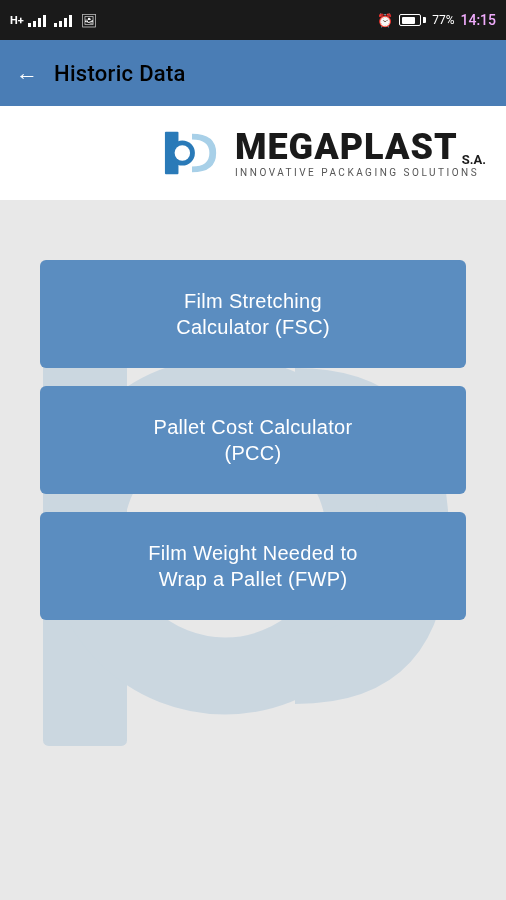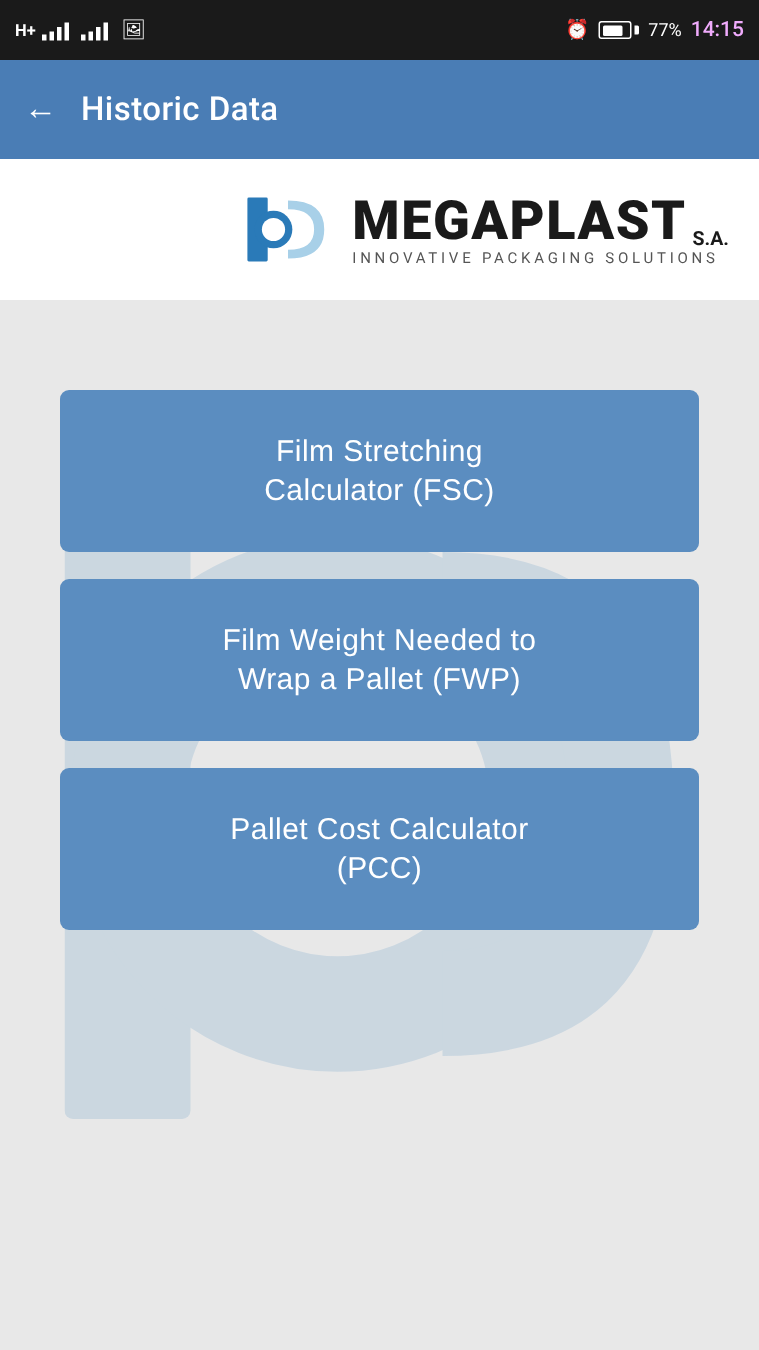--- a/index.html
+++ b/index.html
@@ -96,21 +96,21 @@
     }
 
     .back-arrow {
       color: white;
       font-size: 22px;
       cursor: pointer;
       line-height: 1;
     }
 
     .app-bar-title {
-      color: #ffffff;
+      color: #000000;
       font-size: 22px;
       font-weight: 500;
       letter-spacing: 0.3px;
     }
 
     
     .main-content {
       width: 506px;
       height: calc(900px - 40px - 66px);
       background: #e8e8e8;
@@ -302,20 +302,20 @@
     <rect x="0" y="0" width="60" height="300" fill="#2a7ab8" rx="4"></rect>
     <circle cx="130" cy="150" r="100" fill="none" stroke="#2a7ab8" stroke-width="55"></circle>
     <path d="M180 30 Q290 30 290 150 Q290 270 180 270 L180 220 Q240 220 240 150 Q240 80 180 80 Z" fill="#2a7ab8"></path>
   </svg>
 
   <div class="buttons-container">
     <button class="calc-button">
       Film Stretching<br>Calculator (FSC)
     </button>
     <button class="calc-button">
+      Pallet Cost Calculator<br>(PCC)
+    </button>
+    <button class="calc-button">
       Film Weight Needed to<br>Wrap a Pallet (FWP)
     </button>
-    <button class="calc-button">
-      Pallet Cost Calculator<br>(PCC)
-    </button>
   </div>
 
 </div>
 
 </body></html>

